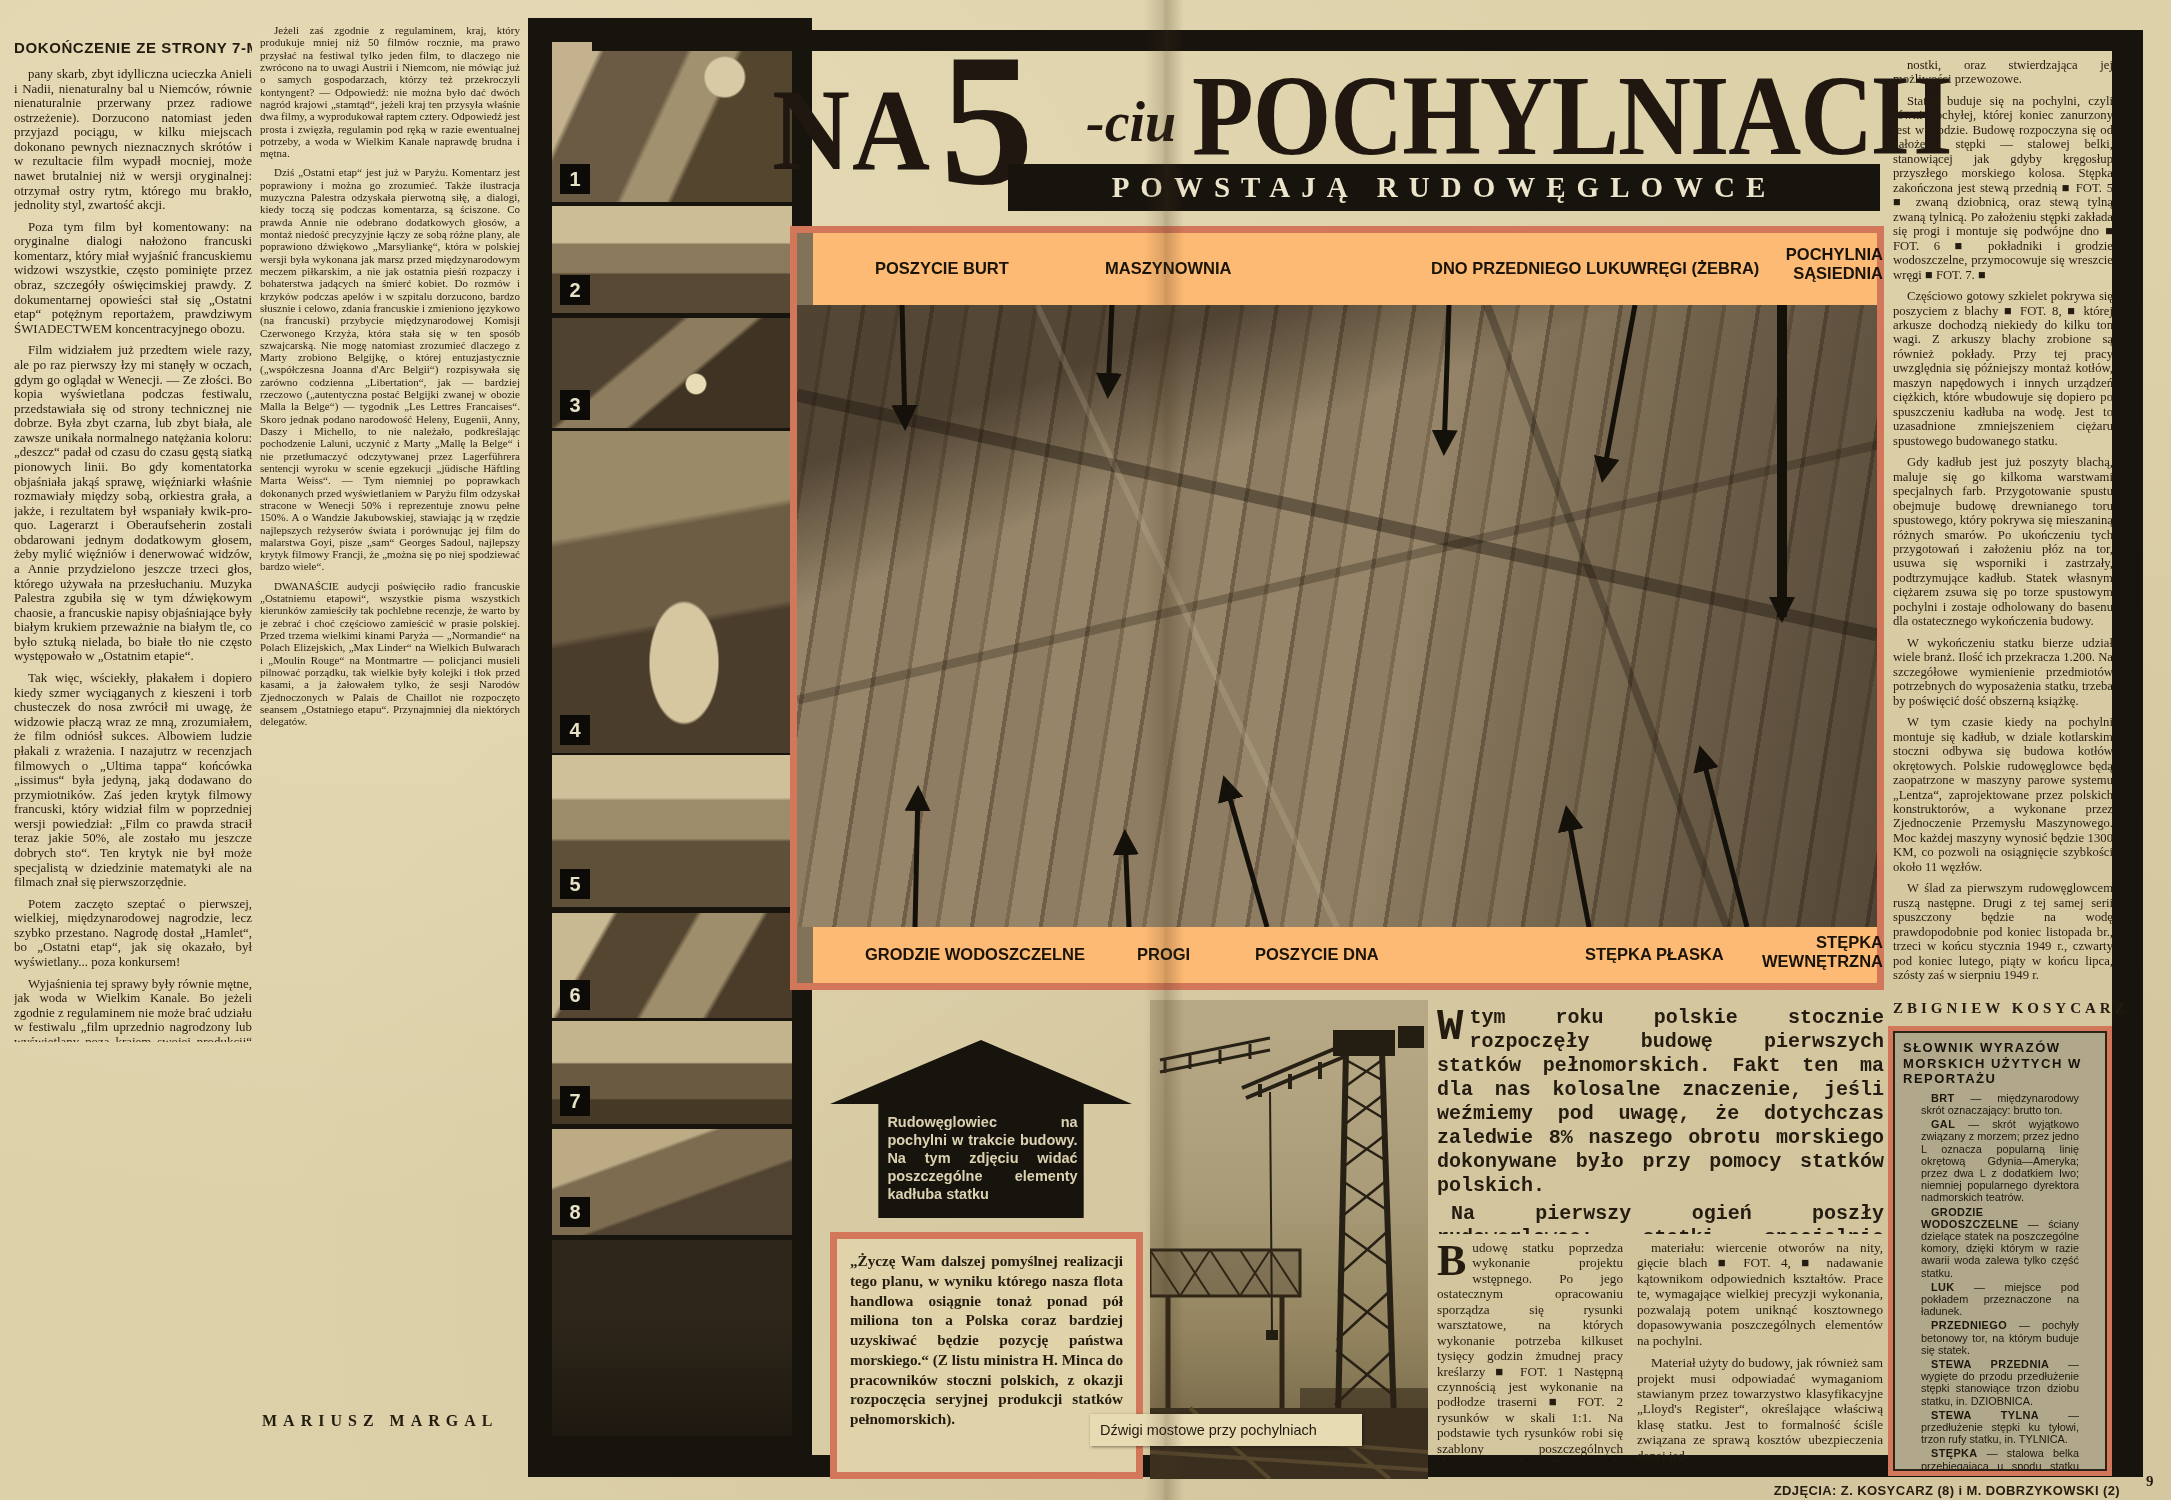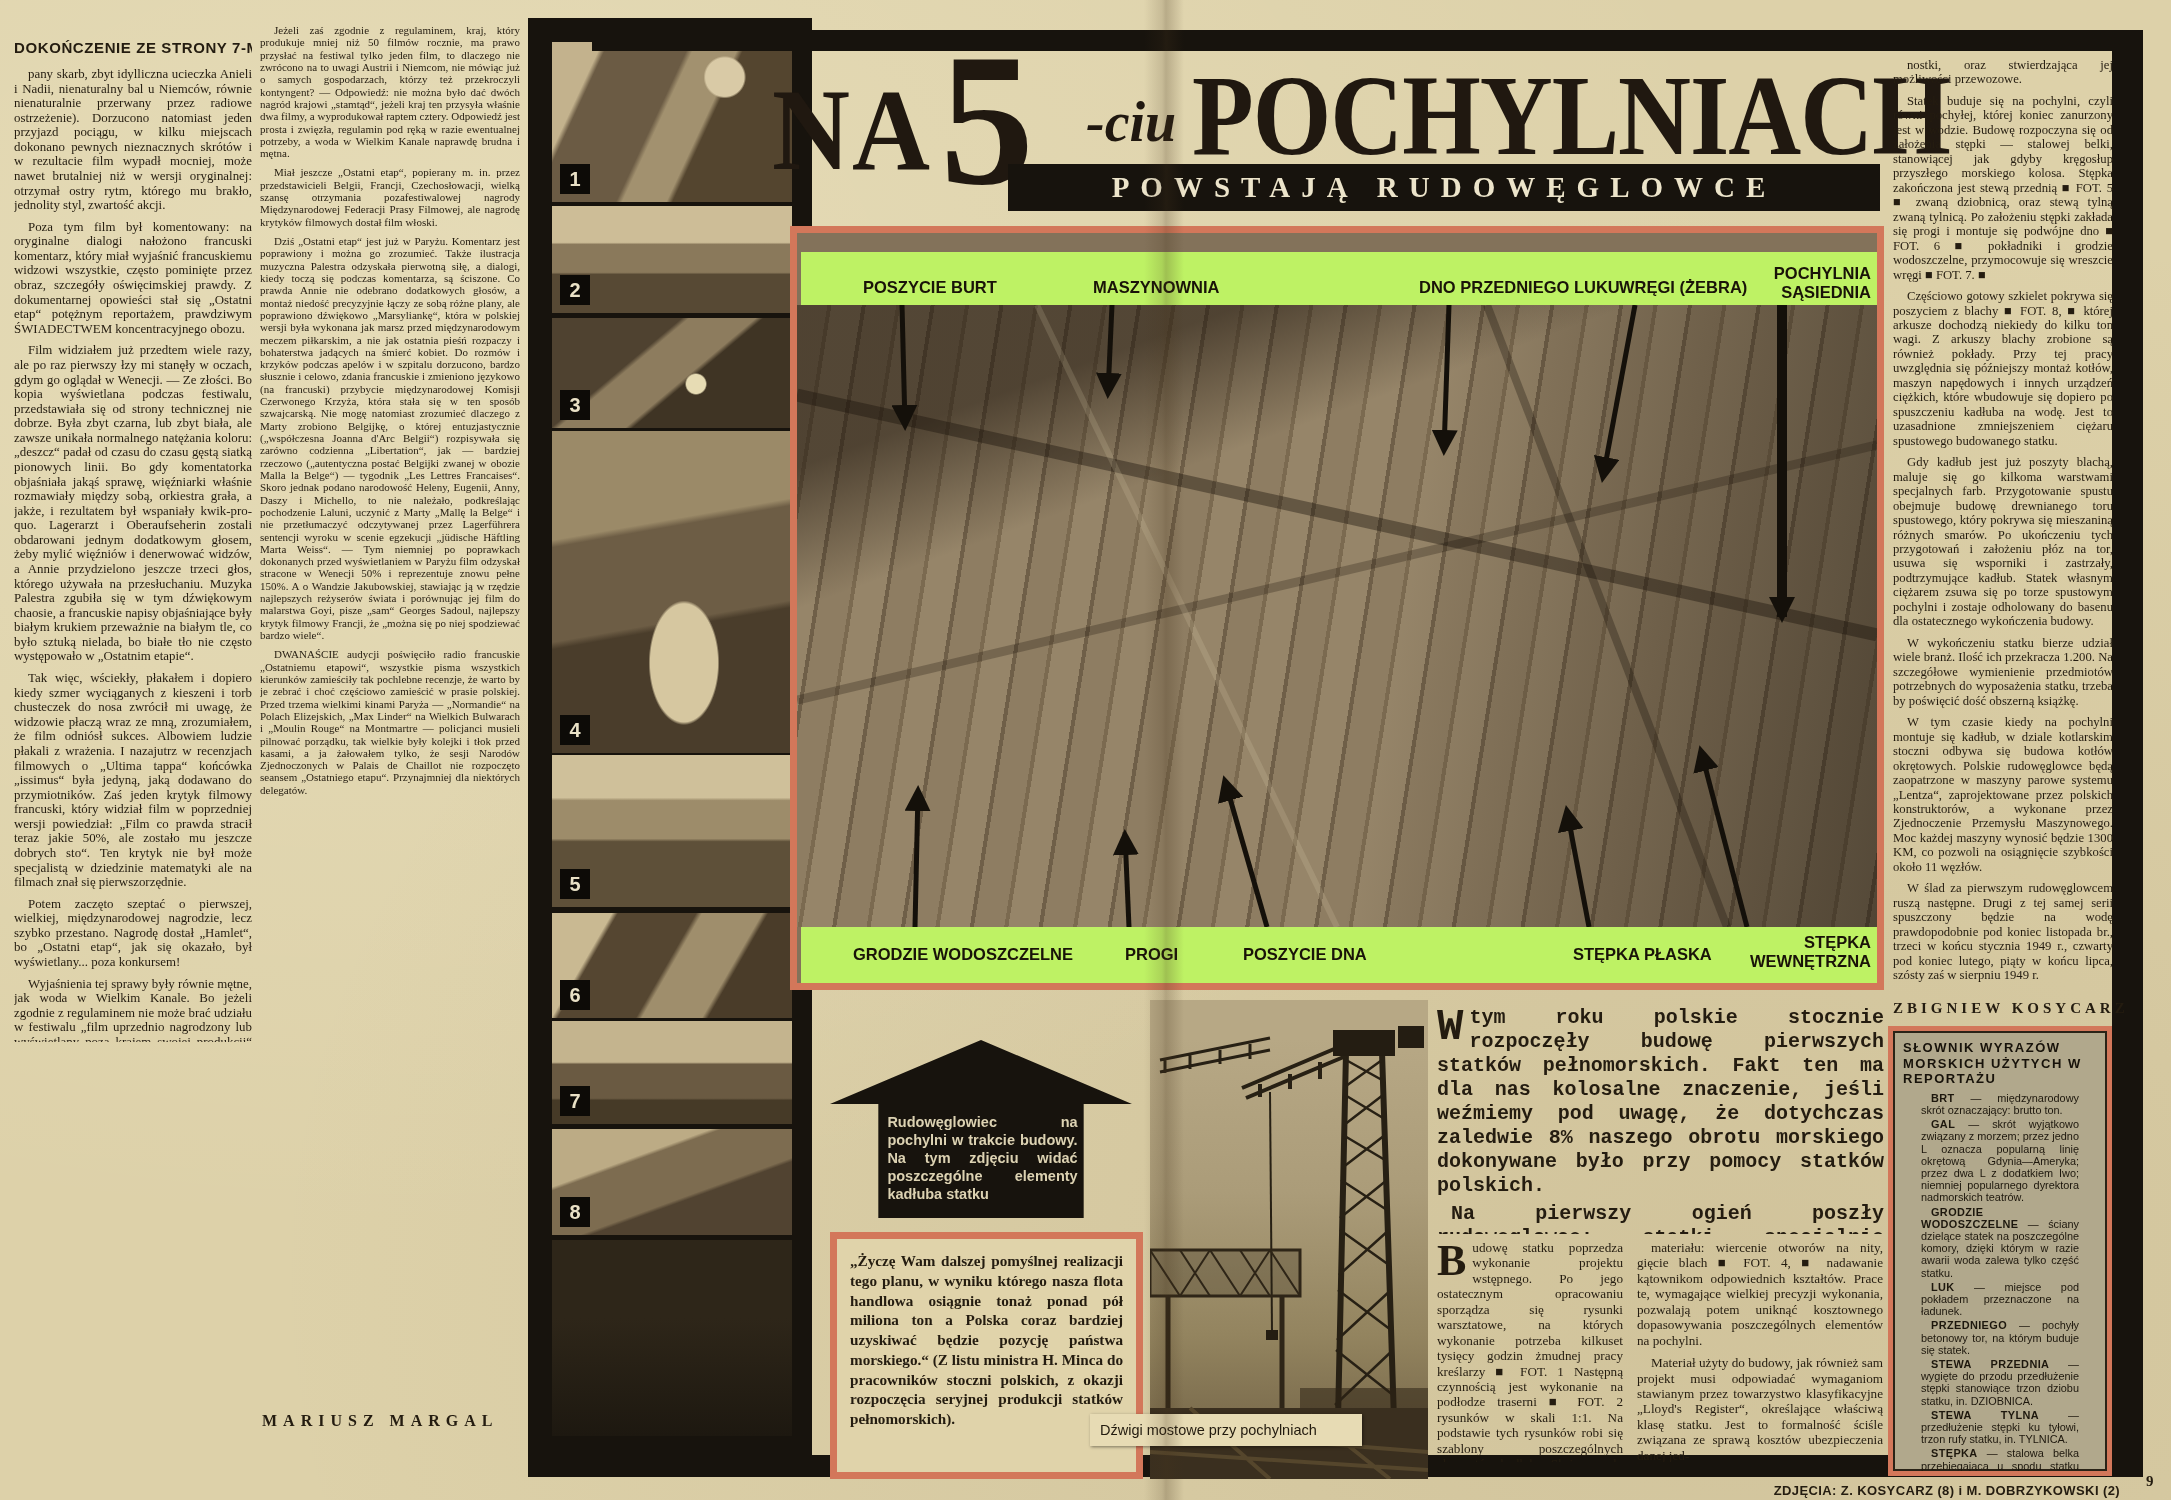--- a/index.html
+++ b/index.html
@@ -47,21 +47,21 @@
   .hl-na{left:772px;top:72px;font-size:108px;transform:scaleY(1.08);transform-origin:top left;letter-spacing:2px;}
   .hl-5{left:940px;top:26px;font-size:188px;}
   .hl-ciu{left:1086px;top:94px;font-size:56px;font-style:italic;}
   .hl-poch{left:1192px;top:58px;font-size:101px;letter-spacing:-1px;transform:scaleY(1.14);transform-origin:top left;}
   .subbar{position:absolute;left:1008px;top:164px;width:872px;height:47px;background:#17130d;
         display:flex;align-items:center;justify-content:center;color:#ece4ca;
         font-weight:bold;font-size:29px;letter-spacing:11px;font-family:"Liberation Serif",serif;white-space:nowrap;}
   
   .mainphoto{position:absolute;left:790px;top:226px;width:1094px;height:764px;
         border:7px solid #d3775a;box-sizing:border-box;background:#83725a;}
-  .mp-band{position:absolute;left:4px;right:0;background:#bef264;margin-top:19px;}
+  .mp-band{position:absolute;left:16px;right:0;background:#fdba74;}
   .mp-band-top{top:0;height:72px;}
   .mp-band-bot{bottom:0;height:56px;}
   .mp-label{position:absolute;font-family:"Liberation Sans",sans-serif;font-weight:bold;
         font-size:16.5px;color:#191308;white-space:nowrap;}
   .mp-label.two{white-space:normal;text-align:right;line-height:1.15;}
   .lt1{left:62px;top:26px;} .lt2{left:292px;top:26px;} .lt3{left:618px;top:26px;text-align:center;}
   .lt4{left:818px;top:26px;} .lt5{left:952px;top:12px;width:118px;}
   .lb1{left:52px;top:18px;} .lb2{left:324px;top:18px;} .lb3{left:442px;top:18px;}
   .lb4{left:772px;top:18px;} .lb5{left:930px;top:6px;width:140px;}
   .mp-img{position:absolute;left:0;right:0;top:72px;bottom:56px;
@@ -117,21 +117,20 @@
         <p>pany skarb, zbyt idylliczna ucieczka Anieli i Nadii, nienaturalny bal u Niemców, równie nienaturalnie przerwany przez radiowe ostrzeżenie). Dorzucono natomiast jeden przyjazd pociągu, w kilku miejscach dokonano pewnych nieznacznych skrótów i w rezultacie film wypadł mocniej, może nawet brutalniej niż w wersji oryginalnej: otrzymał ostry rytm, którego mu brakło, jednolity styl, zwartość akcji.</p>
         <p>Poza tym film był komentowany: na oryginalne dialogi nałożono francuski komentarz, który miał wyjaśnić francuskiemu widzowi wszystkie, często pominięte przez obraz, szczegóły oświęcimskiej prawdy. Z dokumentarnej opowieści stał się „Ostatni etap“ potężnym reportażem, prawdziwym ŚWIADECTWEM koncentracyjnego obozu.</p>
         <p>Film widziałem już przedtem wiele razy, ale po raz pierwszy łzy mi stanęły w oczach, gdym go oglądał w Wenecji. — Ze złości. Bo kopia wyświetlana podczas festiwalu, przedstawiała się od strony technicznej nie dobrze. Była zbyt czarna, lub zbyt biała, ale zawsze unikała normalnego natężania koloru: „deszcz“ padał od czasu do czasu gęstą siatką pionowych linii. Bo gdy komentatorka objaśniała jakąś sprawę, więźniarki właśnie rozmawiały między sobą, orkiestra grała, a jakże, i rezultatem był wspaniały kwik-pro-quo. Lagerarzt i Oberaufseherin zostali obdarowani jednym dodatkowym głosem, żeby mylić więźniów i denerwować widzów, a Annie przydzielono jeszcze trzeci głos, którego używała na przesłuchaniu. Muzyka Palestra zgubiła się w tym dźwiękowym chaosie, a francuskie napisy objaśniające były białym krukiem przeważnie na białym tle, co było sztuką nielada, bo białe tło nie często występowało w „Ostatnim etapie“.</p>
         <p>Tak więc, wściekły, płakałem i dopiero kiedy szmer wyciąganych z kieszeni i torb chusteczek do nosa zwrócił mi uwagę, że widzowie płaczą wraz ze mną, zrozumiałem, że film odniósł sukces. Albowiem ludzie płakali z wrażenia. I nazajutrz w recenzjach filmowych o „Ultima tappa“ końcówka „issimus“ była jedyną, jaką dodawano do przymiotników. Zaś jeden krytyk filmowy francuski, który widział film w poprzedniej wersji powiedział: „Film co prawda stracił teraz jakie 50%, ale zostało mu jeszcze dobrych sto“. Ten krytyk nie był może specjalistą w dziedzinie matematyki ale na filmach znał się pierwszorzędnie.</p>
         <p>Potem zaczęto szeptać o pierwszej, wielkiej, międzynarodowej nagrodzie, lecz szybko przestano. Nagrodę dostał „Hamlet“, bo „Ostatni etap“, jak się okazało, był wyświetlany... poza konkursem!</p>
         <p>Wyjaśnienia tej sprawy były równie mętne, jak woda w Wielkim Kanale. Bo jeżeli zgodnie z regulaminem nie może brać udziału w festiwalu „film uprzednio nagrodzony lub wyświetlany poza krajem swojej produkcji“ — to dlaczego nie wycofano z konkursu amerykańskiej „Umowy honorowej“, która do Wenecji przybyła po nagrodzeniu jej „Oskarem 1947“, ani amerykańskiej „Wielkiej Nagrody“, która przed weneckim zanudziła już wielu widzów francuskich i angielskich, ani wreszcie szwajcarskiego filmu „Napiętnowani“, który był wyświetlany w Mariańskich Łaźniach?</p>
       </div>
   </div>
   <div class="col col2">
       <p>Jeżeli zaś zgodnie z regulaminem, kraj, który produkuje mniej niż 50 filmów rocznie, ma prawo przysłać na festiwal tylko jeden film, to dlaczego nie zwrócono na to uwagi Austrii i Niemcom, nie mówiąc już o samych gospodarzach, którzy też przekroczyli kontyngent? — Odpowiedź: nie można było dać dwóch nagród krajowi „stamtąd“, jeżeli kraj ten przysyła właśnie dwa filmy, a wyprodukował raptem cztery. Odpowiedź jest prosta i zwięzła, regulamin pod ręką w razie ewentualnej potrzeby, a woda w Wielkim Kanale naprawdę brudna i mętna.</p>
-      <p>Miał jeszcze „Ostatni etap“, popierany m. in. przez przedstawicieli Belgii, Francji, Czechosłowacji, wielką szansę otrzymania pozafestiwalowej nagrody Międzynarodowej Federacji Prasy Filmowej, ale nagrodę krytyków filmowych dostał film włoski.</p>
       <p>Dziś „Ostatni etap“ jest już w Paryżu. Komentarz jest poprawiony i można go zrozumieć. Także ilustracja muzyczna Palestra odzyskała pierwotną siłę, a dialogi, kiedy toczą się podczas komentarza, są ściszone. Co prawda Annie nie odebrano dodatkowych głosów, a montaż niedość precyzyjnie łączy ze sobą różne plany, ale poprawiono dźwiękowo „Marsyliankę“, która w polskiej wersji była wykonana jak marsz przed międzynarodowym meczem piłkarskim, a nie jak ostatnia pieśń rozpaczy i bohaterstwa jadących na śmierć kobiet. Do rozmów i krzyków podczas apelów i w szpitalu dorzucono, bardzo słusznie i celowo, zdania francuskie i zmieniono językowo (na francuski) przybycie międzynarodowej Komisji Czerwonego Krzyża, która stała się w ten sposób szwajcarską. Nie mogę natomiast zrozumieć dlaczego z Marty zrobiono Belgijkę, o której entuzjastycznie („współczesna Joanna d'Arc Belgii“) rozpisywała się zarówno codzienna „Libertation“, jak — bardziej rzeczowo („autentyczna postać Belgijki zwanej w obozie Malla la Belge“) — tygodnik „Les Lettres Francaises“. Skoro jednak podano narodowość Heleny, Eugenii, Anny, Daszy i Michello, to nie należało, podkreślając pochodzenie Laluni, uczynić z Marty „Mallę la Belge“ i nie przetłumaczyć odczytywanej przez Lagerführera sentencji wyroku w scenie egzekucji „jüdische Häftling Marta Weiss“. — Tym niemniej po poprawkach dokonanych przed wyświetlaniem w Paryżu film odzyskał stracone w Wenecji 50% i reprezentuje znowu pełne 150%. A o Wandzie Jakubowskiej, stawiając ją w rzędzie najlepszych reżyserów świata i porównując jej film do malarstwa Goyi, pisze „sam“ Georges Sadoul, najlepszy krytyk filmowy Francji, że „można się po niej spodziewać bardzo wiele“.</p>
       <p>DWANAŚCIE audycji poświęciło radio francuskie „Ostatniemu etapowi“, wszystkie pisma wszystkich kierunków zamieściły tak pochlebne recenzje, że warto by je zebrać i choć częściowo zamieścić w prasie polskiej. Przed trzema wielkimi kinami Paryża — „Normandie“ na Polach Elizejskich, „Max Linder“ na Wielkich Bulwarach i „Moulin Rouge“ na Montmartre — policjanci musieli pilnować porządku, tak wielkie były kolejki i tłok przed kasami, a ja żałowałem tylko, że sesji Narodów Zjednoczonych w Palais de Chaillot nie rozpoczęto seansem „Ostatniego etapu“. Przynajmniej dla niektórych delegatów.</p>
     </div>
   <div class="byline byline-left">MARIUSZ MARGAL</div>
 
   <div class="strip">
     <div class="sphoto sp1">
         <span class="badge">1</span>
       </div>
     <div class="sphoto sp2">

